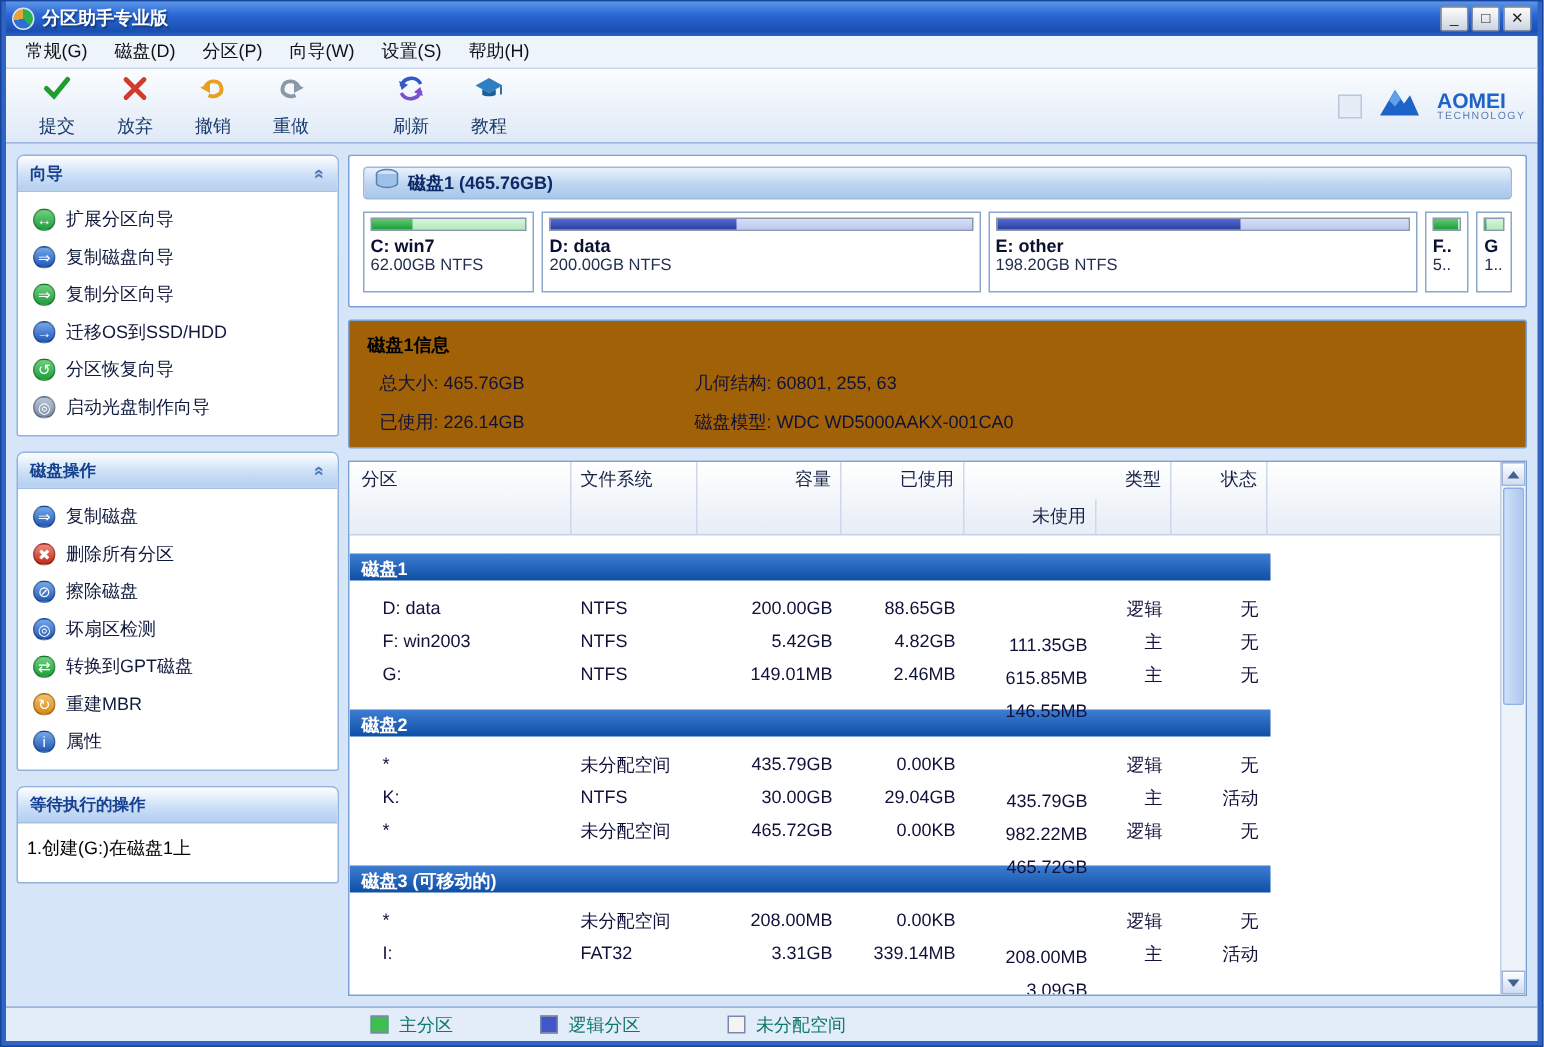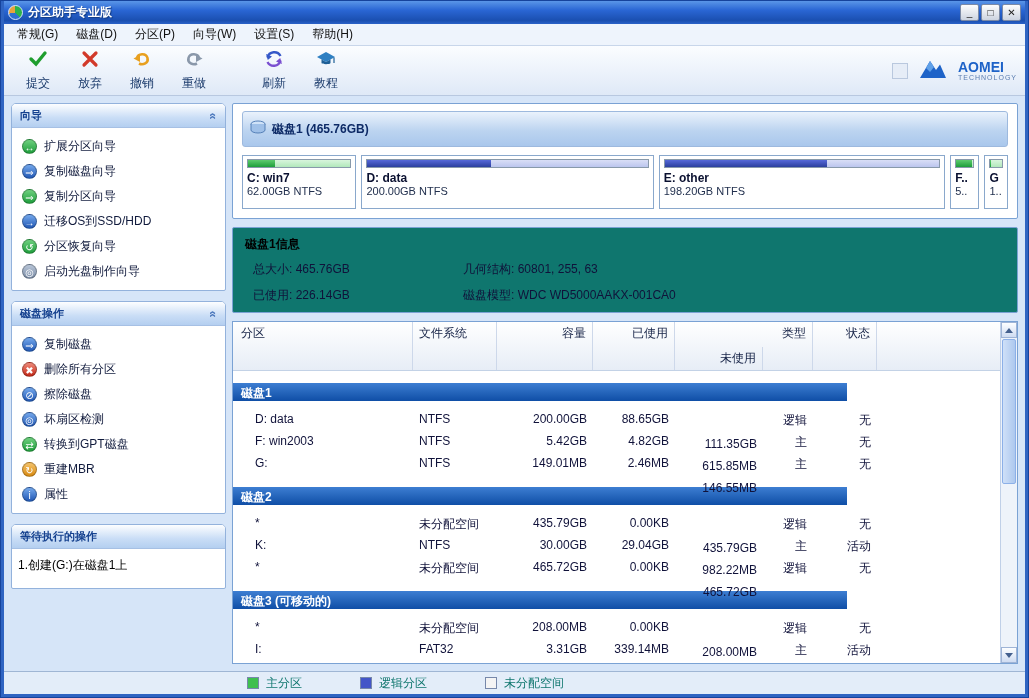--- a/index.html
+++ b/index.html
@@ -59,51 +59,51 @@
   .ic-red    { background:linear-gradient(180deg,#f08a7a,#c22817); }
   .ic-orange { background:linear-gradient(180deg,#f5c36a,#d88a12); }
   .ic-gray   { background:linear-gradient(180deg,#b9c6d8,#7a8ca6); }
   .pending-text { font-size:12px; color:#000; padding:8px 6px 14px 6px; }
 
   
   .main { flex:1; display:flex; flex-direction:column; gap:8px; overflow:hidden; }
 
   
   .diskview { border:1px solid #7aa2d4; background:#fff; border-radius:2px; padding:7px 9px 9px 9px; }
-  .disk-strip { height:36px; border:1px solid #9db9de; border-radius:3px; display:flex; align-items:center;
+  .disk-strip { height:22px; border:1px solid #9db9de; border-radius:3px; display:flex; align-items:center;
                 gap:6px; padding:0 7px; background:linear-gradient(180deg,#eaf2fc,#bcd4f0 55%,#a9c7ec); }
   .disk-strip-label { font-size:12px; font-weight:bold; color:#0d2a66; }
   .parts { display:flex; gap:5px; margin-top:8px; }
   .part { border:1px solid #8aa8cc; background:#fff; padding:3px 4px; height:54px; overflow:hidden; }
   .pstrip { height:9px; border:1px solid #8899aa; background:#f4f6f8; margin-bottom:3px; position:relative; }
   .pfill { position:absolute; left:0; top:0; bottom:0; }
   .part.primary .pstrip { background:linear-gradient(180deg,#d8f5dc,#b2e8bb); }
   .part.primary .pfill { background:linear-gradient(180deg,#5ecb6e,#1d9e3a); }
   .part.logical .pstrip { background:linear-gradient(180deg,#d9def6,#bcc6ee); }
   .part.logical .pfill { background:linear-gradient(180deg,#5568d8,#2b3f9e); }
   .pname { font-size:12px; font-weight:bold; color:#0a1030; white-space:nowrap; overflow:hidden; }
   .psize { font-size:11px; color:#22304e; white-space:nowrap; overflow:hidden; }
 
   
-  .diskinfo { border:1px solid #7aa2d4; background:#0f766e; border-radius:2px; padding:8px 12px; }
+  .diskinfo { border:1px solid #7aa2d4; background:#a16207; border-radius:2px; padding:8px 12px; }
   .di-title { font-size:12px; font-weight:bold; color:#000; margin-bottom:8px; }
   .di-grid { display:grid; grid-template-columns:200px 1fr; column-gap:10px; row-gap:9px; padding-left:8px; }
   .di-field { font-size:12px; color:#10123a; white-space:nowrap; }
 
   
   .tablebox { flex:1; border:1px solid #7aa2d4; background:#fff; display:flex; overflow:hidden; }
   .table-main { flex:1; display:flex; flex-direction:column; overflow:hidden; }
   .thead { display:flex; flex:none; background:linear-gradient(180deg,#ffffff,#e7edf6);
            border-bottom:1px solid #c3d2e6; }
   .th { font-size:12px; color:#152246; padding:3px 6px; border-right:1px solid #cdd8ea; }
   .th-fill { flex:1; border-right:none; }
   .tbody { flex:1; overflow:hidden; }
   .c { display:inline-block; padding:3px 6px; font-size:12px; color:#10123a;
        white-space:nowrap; overflow:hidden; vertical-align:top; }
-  .c1 { width:180px; } .c2 { width:84px; } .c3 { width:96px; text-align:right; }
+  .c1 { width:148px; } .c2 { width:84px; } .c3 { width:96px; text-align:right; }
   .c4 { width:82px; text-align:right; } .c5 { width:88px; text-align:right;margin-top:25px; }
   .c6 { width:50px; text-align:right; } .c7 { width:64px; text-align:right; }
   .trow .c1 { padding-left:22px; }
   .trow { height:22px; }
   .gbar { width:614px; height:18px; margin:12px 0 8px 0; padding:2px 0 0 8px;
           background:linear-gradient(180deg,#3d7ed2,#0f4ea6); color:#fff; font-size:12px; font-weight:bold; }
 
   
   .vscroll { width:17px; flex:none; background:#eef3fa; border-left:1px solid #c0d0e8;
              display:flex; flex-direction:column; }

